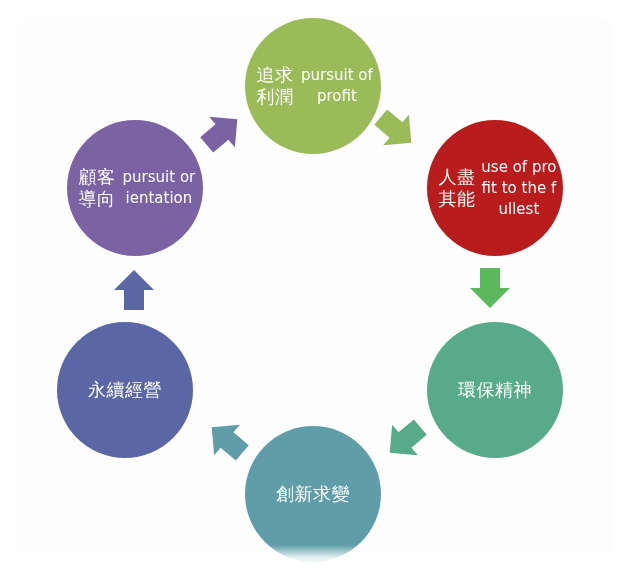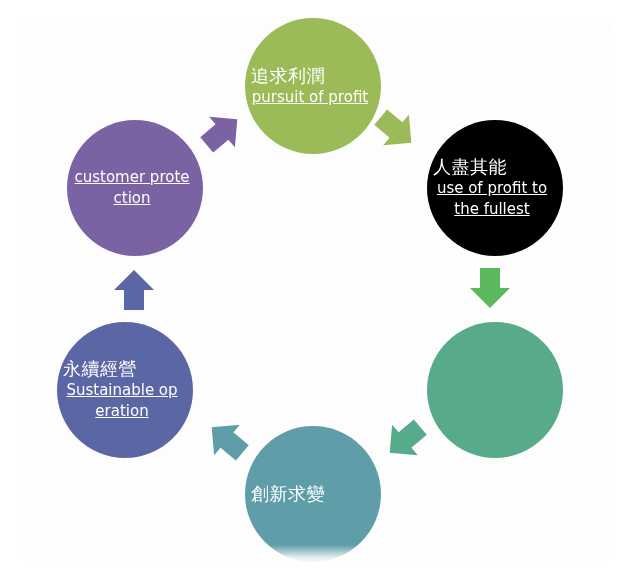--- a/index.html
+++ b/index.html
@@ -2,53 +2,54 @@
 <html><head>
   <meta charset="utf-8">
   <style>
     html, body { margin: 0; padding: 0; background: #ffffff; }
     body { width: 632px; height: 577px; position: relative; overflow: hidden;
            font-family: "DejaVu Sans", sans-serif; }
     .panel { position: absolute; left: 17px; top: 18px; width: 596px; height: 543px;
              border-radius: 14px; background: #fdfdfd;
              box-shadow: 0 0 2px rgba(0,0,0,0.03); }
     .node { position: absolute; width: 136px; height: 136px; border-radius: 50%;
-            display: flex; flex-direction: column; align-items: flex-start; justify-content: center;
+            display: flex; flex-direction: row; align-items: center; justify-content: center;
             color: #ffffff; text-align: center; box-sizing: border-box; padding: 0 6px; }
     .node .zh { font-size: 18px; line-height: 22px; letter-spacing: 0.5px; }
-    .node .en { font-size: 15px; line-height: 21px; width: 118px; word-break: break-all; text-decoration: underline; }
+    .node .en { font-size: 15px; line-height: 21px; width: 118px; word-break: break-all; }
     .arrow { position: absolute; width: 44px; height: 44px; }
     .arrow svg { width: 100%; height: 100%; display: block; }
     .fade { position: absolute; left: 0; top: 545px; width: 632px; height: 32px;
             background: linear-gradient(to bottom, rgba(255,255,255,0) 0%, rgba(255,255,255,0.85) 40%, #ffffff 70%); }
   </style>
 </head>
 <body>
 
 <div class="panel"></div>
 
 <div class="node" id="node-0" style="left: 245px; top: 18px; background: rgb(155, 187, 89);">
   <div class="zh">追求利潤</div>
   <div class="en">pursuit of profit</div>
 </div>
-<div class="node" id="node-1" style="left: 427px; top: 120px; background: #000000;">
+<div class="node" id="node-1" style="left: 427px; top: 120px; background: #b91c1c;">
   <div class="zh">人盡其能</div>
   <div class="en">use of profit to the fullest</div>
 </div>
 <div class="node" id="node-2" style="left: 427px; top: 322px; background: rgb(87, 171, 138);">
+  <div class="zh">環保精神</div>
 </div>
 <div class="node" id="node-3" style="left: 245px; top: 426px; background: rgb(95, 158, 169);">
   <div class="zh">創新求變</div>
 </div>
 <div class="node" id="node-4" style="left: 57px; top: 322px; background: rgb(91, 102, 164);">
   <div class="zh">永續經營</div>
-  <div class="en">Sustainable operation</div>
 </div>
 <div class="node" id="node-5" style="left: 67px; top: 120px; background: rgb(123, 98, 163);">
-  <div class="en">customer protection</div>
+  <div class="zh">顧客導向</div>
+  <div class="en">pursuit orientation</div>
 </div>
 
 <div class="arrow" id="arrow-0" style="left:374px; top:108px; transform: rotate(130deg);">
   <svg viewBox="0 0 44 44">
       <polygon points="22,2 42,22 32,22 32,42 12,42 12,22 2,22" fill="#9bbb59"></polygon>
     </svg>
 </div>
 <div class="arrow" id="arrow-1" style="left:468px; top:266px; transform: rotate(180deg);">
   <svg viewBox="0 0 44 44">
       <polygon points="22,2 42,22 32,22 32,42 12,42 12,22 2,22" fill="#5cb85c"></polygon>

